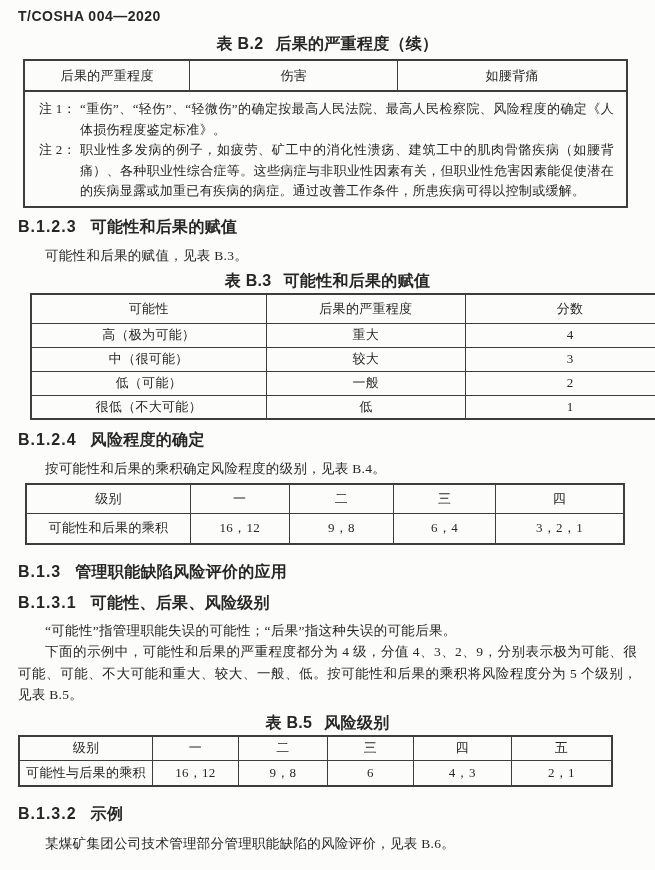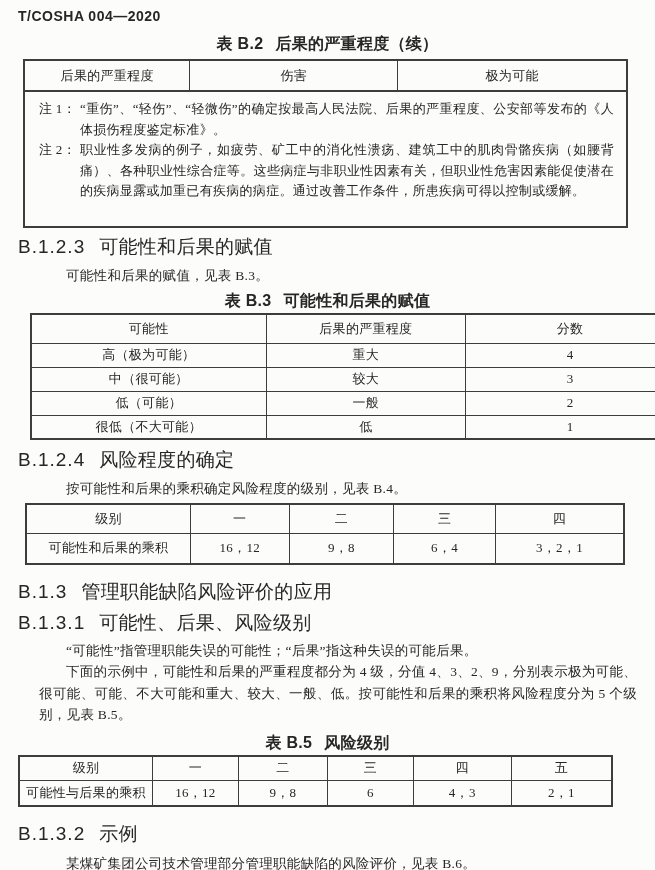--- a/index.html
+++ b/index.html
@@ -43,39 +43,38 @@
   th, td {
     text-align: center;
     vertical-align: middle;
     font-weight: normal;
     padding: 2px 4px;
   }
 
   
   .tbl-b2 { width: 605px; margin: 5px 0 0 5px; }
   .tbl-b2 th { height: 31px; border-bottom-width: 2px; }
-  .tbl-b2 .notes-cell { text-align: left; padding: 7px 12px 24px 14px; }
+  .tbl-b2 .notes-cell { text-align: left; padding: 7px 12px 4px 14px; }
   .note-row { display: flex; line-height: 20.5px; font-size: 13px; }
   .note-label { white-space: nowrap; margin-right: 4px; }
   .note-text { text-align: justify; }
 
   
   .sec-heading {
     font-family: "Liberation Sans", "DejaVu Sans", sans-serif;
-    font-weight: 400;
-    font-size: 19px;
+    font-weight: 700;
+    font-size: 16px;
     line-height: 20px;
   }
   .sec-heading .h-num { margin-right: 14px; letter-spacing: 1px; }
 
   .para {
     text-indent: 2em;
     line-height: 21.5px;
     text-align: justify;
-    margin-left: 21px;
   }
 
   
   .tbl-b3 { width: 646px; margin: 2px 0 0 12px; }
   .tbl-b3 th { height: 29px; }
   .tbl-b3 td { height: 24px; }
 
   
   .tbl-b4 { width: 600px; margin: 3px 0 0 7px; }
   .tbl-b4 th, .tbl-b4 td { height: 30px; }
@@ -113,27 +112,27 @@
   <table class="tbl-b2">
     <colgroup>
         <col style="width:27.5%">
         <col style="width:34.5%">
         <col style="width:38%">
       </colgroup>
     <tbody>
         <tr>
       <th>后果的严重程度</th>
       <th>伤害</th>
-      <th>极为可能</th>
+      <th>如腰背痛</th>
     </tr>
     <tr>
       <td class="notes-cell" colspan="3">
         <div class="note-row">
           <span class="note-label">注 1：</span>
-          <span class="note-text">“重伤”、“轻伤”、“轻微伤”的确定按最高人民法院、后果的严重程度、公安部等发布的《人体损伤程度鉴定标准》。</span>
+          <span class="note-text">“重伤”、“轻伤”、“轻微伤”的确定按最高人民法院、最高人民检察院、风险程度的确定《人体损伤程度鉴定标准》。</span>
         </div>
         <div class="note-row">
           <span class="note-label">注 2：</span>
           <span class="note-text">职业性多发病的例子，如疲劳、矿工中的消化性溃疡、建筑工中的肌肉骨骼疾病（如腰背痛）、各种职业性综合症等。这些病症与非职业性因素有关，但职业性危害因素能促使潜在的疾病显露或加重已有疾病的病症。通过改善工作条件，所患疾病可得以控制或缓解。</span>
         </div>
       </td>
     </tr>
   </tbody>
     </table>
 

